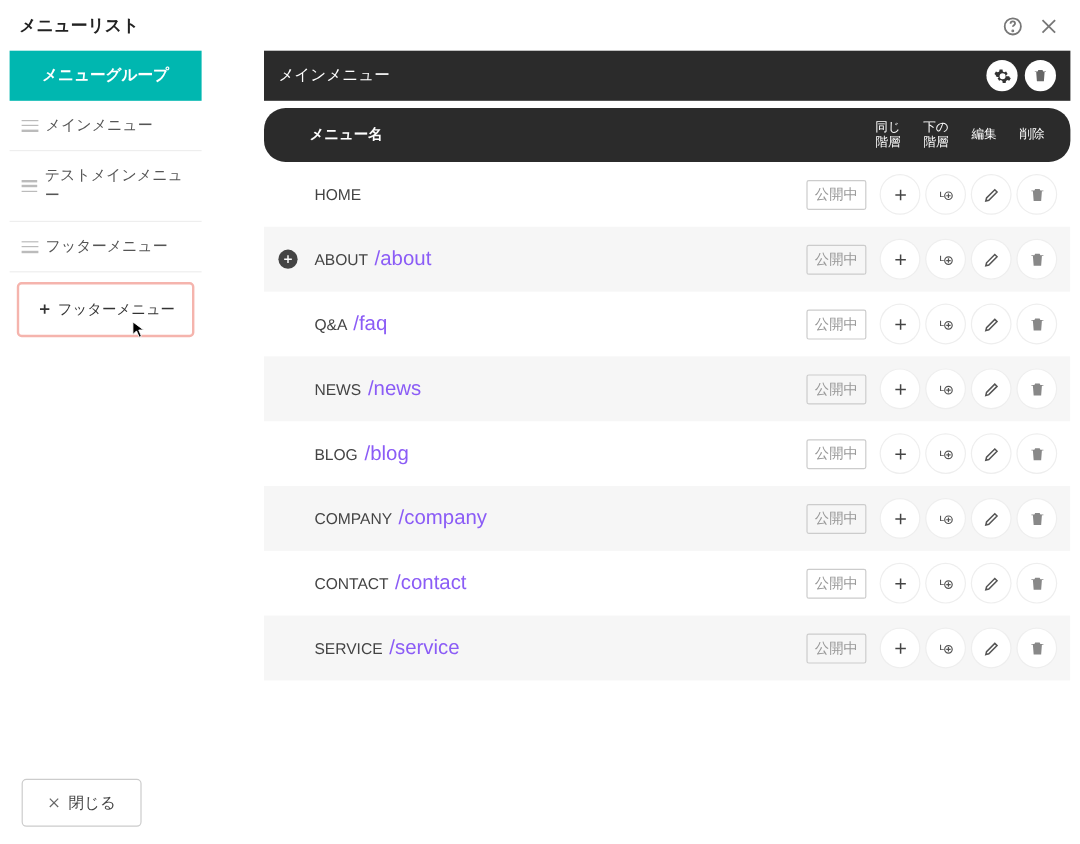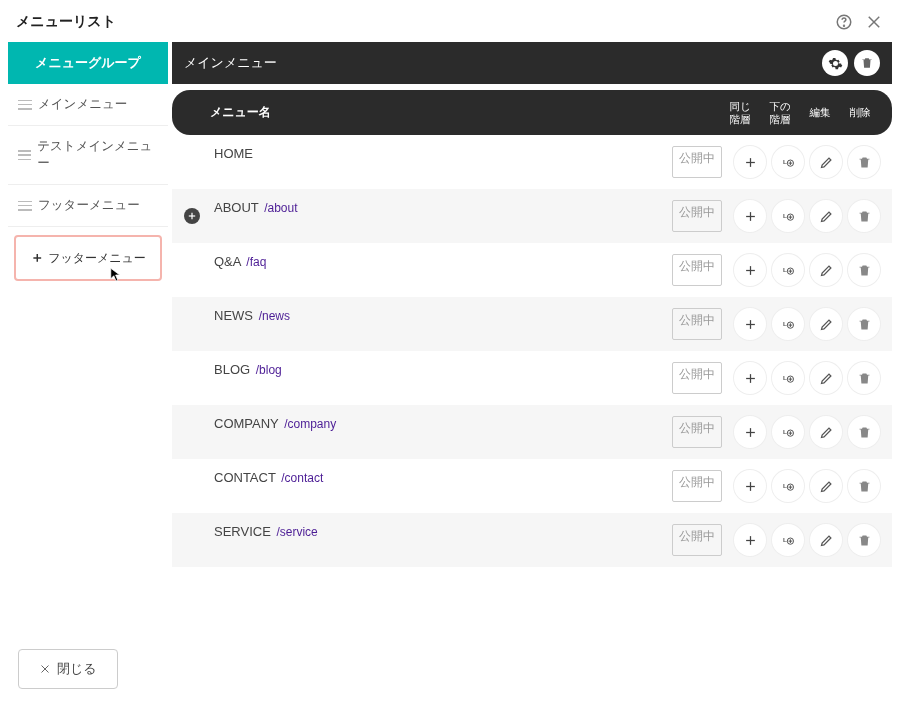--- a/index.html
+++ b/index.html
@@ -5,21 +5,21 @@
 * { margin: 0; padding: 0; box-sizing: border-box; font-family: -apple-system, "Hiragino Sans", "Hiragino Kaku Gothic ProN", Meiryo, sans-serif; }
 body { background: #fff; width: 900px; height: 703px; position: relative; }
 
 .modal { width: 900px; height: 703px; display: flex; flex-direction: column; }
 
 .header { display: flex; align-items: center; padding: 12px 16px 10px 16px; }
 .header-title { font-size: 14px; font-weight: 600; color: #222; }
 .header-spacer { flex: 1; }
 .header-ic { width: 20px; height: 20px; color: #777; margin-left: 10px; cursor: pointer; display: inline-flex; align-items: center; justify-content: center; }
 
-.body { flex: 1; display: flex; padding: 0 8px 0 8px; overflow: hidden; }
+.body { flex: 1; display: flex; padding: 0 8px 0 8px; overflow: hidden; gap: 48px; }
 
 .sidebar { width: 160px; flex-shrink: 0; display: flex; flex-direction: column; }
 .sidebar-tab { background: #00b7b0; color: #fff; font-size: 13px; font-weight: 600; text-align: center; padding: 12px 0; }
 .group-item { display: flex; align-items: center; gap: 6px; padding: 12px 10px; border-bottom: 1px solid #eee; font-size: 12.5px; color: #555; cursor: pointer; }
 .group-item .hb { width: 14px; height: 10px; display: inline-flex; flex-direction: column; justify-content: space-between; }
 .group-item .hb span { display: block; height: 1.5px; background: #bbb; }
 .new-group { border: 2px solid #f5b4ad; border-radius: 4px; margin: 8px 6px 0 6px; padding: 12px 10px; display: flex; align-items: center; justify-content: center; gap: 4px; font-size: 12px; color: #333; cursor: pointer; position: relative; }
 .new-group .plus { font-size: 14px; font-weight: bold; color: #333; }
 .cursor-arrow { position: absolute; left: 94px; top: 30px; width: 12px; height: 16px; }
 
@@ -28,25 +28,25 @@
 .main-header-title { font-size: 13px; font-weight: 500; }
 .main-header .sp { flex: 1; }
 .hdr-btn { width: 26px; height: 26px; border-radius: 50%; background: #fff; color: #333; display: inline-flex; align-items: center; justify-content: center; margin-left: 6px; cursor: pointer; }
 
 .table-head { background: #2b2b2b; color: #fff; display: flex; align-items: center; padding: 10px 12px; margin-top: 6px; font-size: 12px; border-radius: 18px; }
 .th-handle { width: 26px; }
 .th-name { flex: 1; font-weight: 600; }
 .th-col { width: 40px; text-align: center; font-size: 10.5px; line-height: 1.2; }
 
 .rows { flex: 1; overflow: auto; }
-.row { display: flex; padding: 11px 12px; font-size: 13px; color: #444; }
+.row { display: flex; align-items: center; padding: 11px 12px; font-size: 13px; color: #444; }
 .row:nth-child(even) { background: #f6f6f6; }
 .row-handle { width: 26px; display: flex; align-items: center; }
 .row-name { flex: 1; padding-left: 4px; }
-.row-name .slug { color: #4c1d95; font-size: 12px; margin-left: 2px; }
+.row-name .slug { color: #8b5cf6; font-size: 17px; margin-left: 2px; }
 .status-badge { border: 1px solid #ccc; color: #999; font-size: 12px; padding: 3px 6px; border-radius: 2px; margin-right: 6px; }
 .row-ic { width: 32px; height: 32px; border-radius: 50%; background: #fff; box-shadow: 0 0 0 1px #eee; display: inline-flex; align-items: center; justify-content: center; margin-left: 6px; cursor: pointer; color: #555; }
 .row-ic svg { width: 15px; height: 15px; }
 .expand-ic { width: 16px; height: 16px; border-radius: 50%; background: #444; display: inline-flex; align-items: center; justify-content: center; color: #fff; font-size: 11px; }
 
 .footer { display: flex; justify-content: flex-start; padding: 14px 18px; }
 .close-btn { border: 1px solid #ccc; background: #fff; padding: 10px 20px; font-size: 13px; color: #444; border-radius: 4px; cursor: pointer; display: inline-flex; align-items: center; gap: 6px; }
 </style>
 </head>
 <body>

